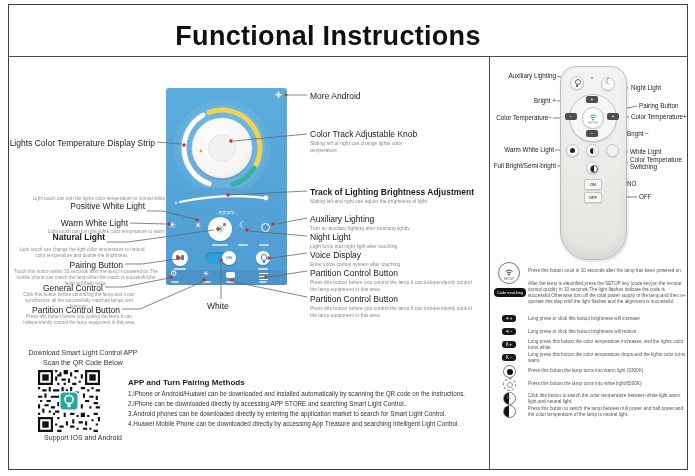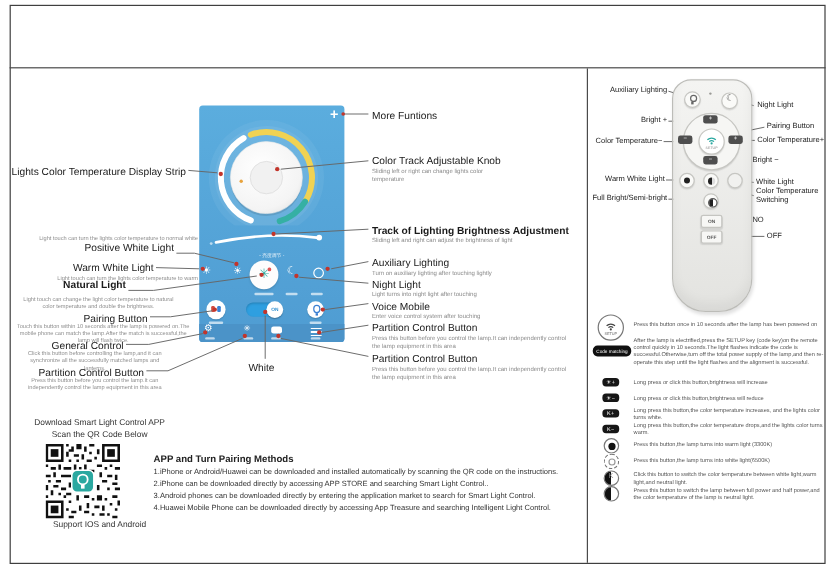--- a/index.html
+++ b/index.html
@@ -38,20 +38,21 @@
 </style>
 </head>
 <body>
 
 <div class="page">
 
   <div class="abs" style="left:8px;top:4px;width:678px;height:464px;border:1.5px solid #3f3f3f;"></div>
   <div class="abs" style="left:8px;top:56px;width:680px;border-top:1.5px solid #4a4a4a;"></div>
   <div class="abs" style="left:489px;top:57px;height:412px;border-left:1.5px solid #4a4a4a;"></div>
 
+  <div class="abs" style="left:8px;top:21px;width:640px;text-align:center;font-size:27px;font-weight:bold;color:#101010;letter-spacing:.3px;">Functional Instructions</div>
 
   <div class="abs panel">
     <div class="abs" style="right:5px;top:0px;color:#fff;font-size:12px;font-weight:bold;">+</div>
 
     <svg class="abs" style="left:0;top:8px;" width="121" height="92" viewBox="0 0 121 92">
       <defs>
         <radialGradient id="kg" cx="42%" cy="38%" r="70%">
           <stop offset="0%" stop-color="#ffffff"></stop>
             <stop offset="80%" stop-color="#f4f4f4"></stop>
           <stop offset="100%" stop-color="#e7e7e7"></stop>
@@ -174,30 +175,30 @@
   <div class="abs lbl rt" style="right:590px;top:232px;font-weight:bold;">Natural Light</div>
   <div class="abs sm ctr" style="right:548px;top:247px;width:130px;">Light touch can change the light color temperature to natural color temperature and double the brightness.</div>
   <div class="abs lbl rt" style="right:572px;top:260px;">Pairing Button</div>
   <div class="abs sm ctr" style="right:535px;top:269px;width:148px;">Touch this button within 10 seconds after the lamp is powered on.The mobile phone can match the lamp.After the match is successful,the lamp will flash twice.</div>
   <div class="abs lbl rt" style="right:592px;top:283px;">General Control</div>
   <div class="abs sm ctr" style="right:555px;top:292px;width:122px;">Click this button before controlling the lamp,and it can synchronize all the successfully matched lamps and lanterns.</div>
   <div class="abs lbl rt" style="right:575px;top:305px;">Partition Control Button</div>
   <div class="abs sm ctr" style="right:555px;top:314px;width:122px;">Press this button before you control the lamp.It can independently control the lamp equipment in this area</div>
   <div class="abs lbl" style="left:207px;top:301px;">White</div>
 
-  <div class="abs lbl" style="left:310px;top:91px;">More Funtions</div>
+  <div class="abs lbl" style="left:310px;top:91px;">More Android</div>
   <div class="abs lbl" style="left:310px;top:129px;">Color Track Adjustable Knob</div>
   <div class="abs midnote" style="left:310px;top:140px;width:100px;">Sliding left or right can change lights color temperature</div>
   <div class="abs lbl" style="left:310px;top:187px;font-weight:bold;">Track of Lighting Brightness Adjustment</div>
   <div class="abs midnote" style="left:310px;top:198px;width:200px;">Sliding left and right can adjust the brightness of light</div>
   <div class="abs lbl" style="left:310px;top:214px;">Auxiliary Lighting</div>
   <div class="abs midnote" style="left:310px;top:225px;width:200px;">Turn on auxiliary lighting after touching lightly</div>
   <div class="abs lbl" style="left:310px;top:232px;">Night Light</div>
   <div class="abs midnote" style="left:310px;top:243px;width:200px;">Light turns into night light after touching</div>
-  <div class="abs lbl" style="left:310px;top:250px;">Voice Mobile</div>
+  <div class="abs lbl" style="left:310px;top:250px;">Voice Display</div>
   <div class="abs midnote" style="left:310px;top:261px;width:200px;">Enter voice control system after touching</div>
   <div class="abs lbl" style="left:310px;top:268px;">Partition Control Button</div>
   <div class="abs midnote" style="left:310px;top:279px;width:168px;">Press this button before you control the lamp.It can independently control the lamp equipment in this area</div>
   <div class="abs lbl" style="left:310px;top:294px;">Partition Control Button</div>
   <div class="abs midnote" style="left:310px;top:305px;width:168px;">Press this button before you control the lamp.It can independently control the lamp equipment in this area</div>
 
   <div class="abs ctr" style="left:14px;top:349px;width:138px;font-size:7px;color:#333;">Download Smart Light Control APP</div>
   <div class="abs ctr" style="left:14px;top:359px;width:138px;font-size:7px;color:#333;">Scan the QR Code Below</div>
   <svg class="abs" style="left:38px;top:370px;" width="62" height="62" viewBox="0 0 29 29">
     <rect width="29" height="29" fill="#fff"></rect>

